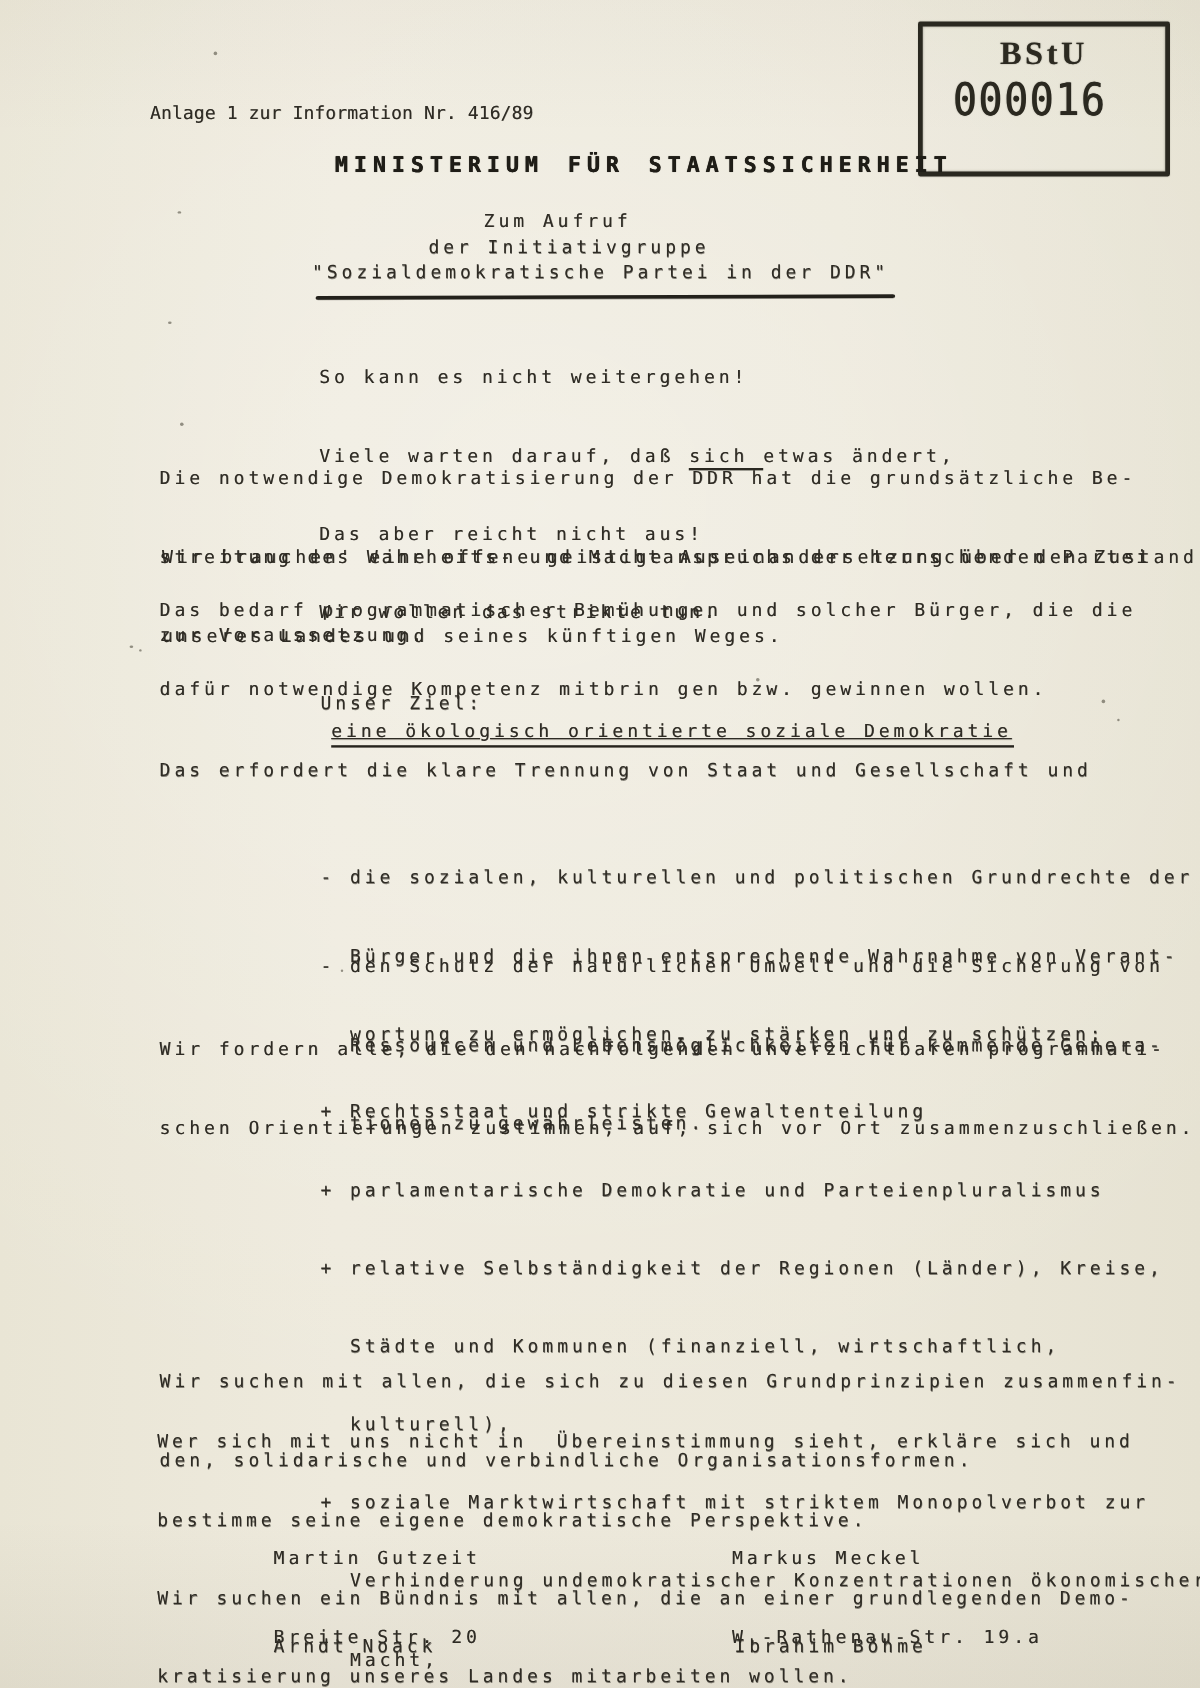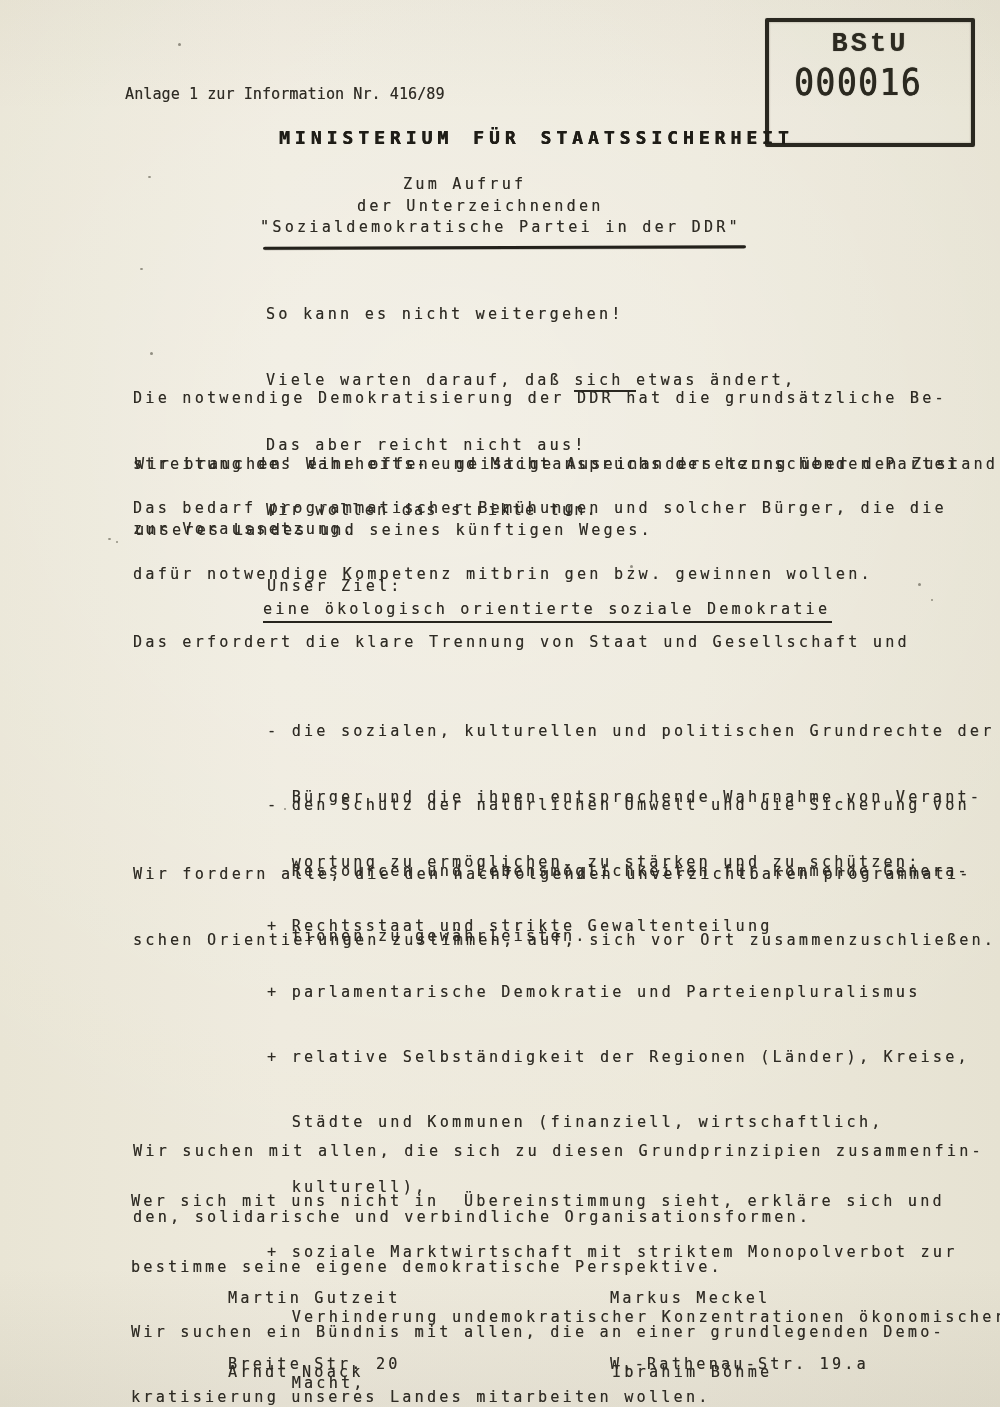--- a/index.html
+++ b/index.html
@@ -50,21 +50,21 @@
   .u-mark { border-bottom:2.4px solid #2a2821; padding-bottom:1px; }
   .goal-underline { border-bottom:2.6px solid #26241d; padding-bottom:3px; padding-right:2px; }
   .stamp {
     position:absolute; left:765px; top:18px; width:202px; height:121px;
     border:4px solid #2a2820; border-radius:2px;
     box-shadow:inset 0 0 2px rgba(42,40,32,0.45), 0 0 1px rgba(42,40,32,0.3);
     background:rgba(255,255,255,0.04);
   }
   .stamp-agency {
     margin-top:7px; text-align:center;
-    font-family:Liberation Mono, monospace;
+    font-family:Liberation Serif, serif;
     font-size:27px; font-weight:600; letter-spacing:3px;
     color:#2c2a21; text-shadow:0 0 1px rgba(44,42,33,0.65);
   }
   .stamp-number {
     margin-top:1px; text-align:center; padding-right:24px;
     font-size:33px; letter-spacing:1.5px; color:#2b2920;
     transform:scaleY(1.13); transform-origin:top center;
     text-shadow:0.6px 0 0 #2b2920, 0 0 1px rgba(43,41,32,0.5);
   }
   .speck { position:absolute; background:rgba(70,65,52,0.55); border-radius:50%; }
@@ -88,21 +88,21 @@
 
   <div class="stamp">
     <div class="stamp-agency">BStU</div>
     <div class="stamp-number">000016</div>
   </div>
 
   <div class="annotation">Anlage 1 zur Information Nr. 416/89</div>
   <div class="ministry-title">MINISTERIUM FÜR STAATSSICHERHEIT</div>
 
   <div class="subject-line subject-1">Zum Aufruf</div>
-  <div class="subject-line subject-2">der Unterzeichnenden</div>
+  <div class="subject-line subject-2">der Initiativgruppe</div>
   <div class="subject-line subject-3">"Sozialdemokratische Partei in der DDR"</div>
   <div class="subject-underline"></div>
 
   <div class="tblock" style="left:266px;top:261px;">
     <div class="tline">So kann es nicht weitergehen!</div>
     <div class="tline"><span>Viele warten darauf, daß </span><span class="u-mark">sich </span><span>etwas ändert,</span></div>
     <div class="tline">Das aber reicht nicht aus!</div>
     <div class="tline">Wir wollen das strikte tun.</div>
   </div>
 
@@ -117,21 +117,21 @@
     <div class="tline">unseres Landes und seines künftigen Weges.</div>
   </div>
 
   <div class="tblock" style="left:133px;top:455px;">
     <div class="tline">Das bedarf programmatischer Bemühungen und solcher Bürger, die die</div>
     <div class="tline">dafür notwendige Kompetenz mitbrin gen bzw. gewinnen wollen.</div>
   </div>
 
 
   <div class="tblock" style="left:267px;top:576px;">Unser Ziel:</div>
-  <div class="tblock" style="left:263px;top:599px;"><span class="goal-underline">eine ökologisch orientierte soziale Demokratie</span></div>
+  <div class="tblock" style="left:276px;top:599px;text-decoration:underline;"><span class="goal-underline">eine ökologisch orientierte soziale Demokratie</span></div>
 
   <div class="tblock" style="left:133px;top:632px;">Das erfordert die klare Trennung von Staat und Gesellschaft und</div>
 
   <div class="tblock" style="left:267px;top:678px;">
     <div class="tline">- die sozialen, kulturellen und politischen Grundrechte der</div>
     <div class="tline">  Bürger und die ihnen entsprechende Wahrnahme von Verant-</div>
     <div class="tline">  wortung zu ermöglichen, zu stärken und zu schützen;</div>
   </div>
 
   <div class="tblock" style="left:267px;top:752px;">

